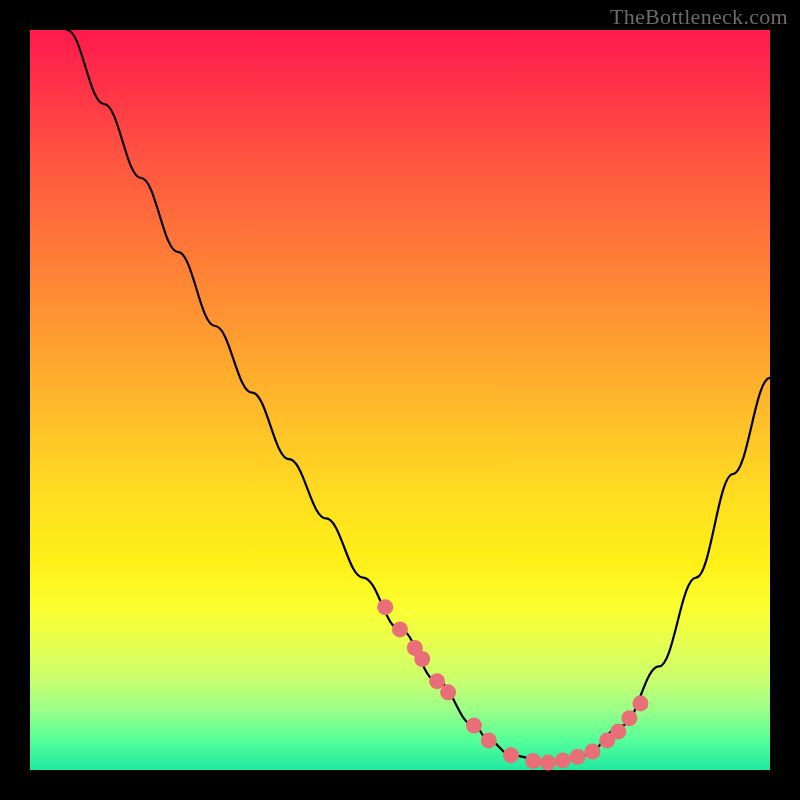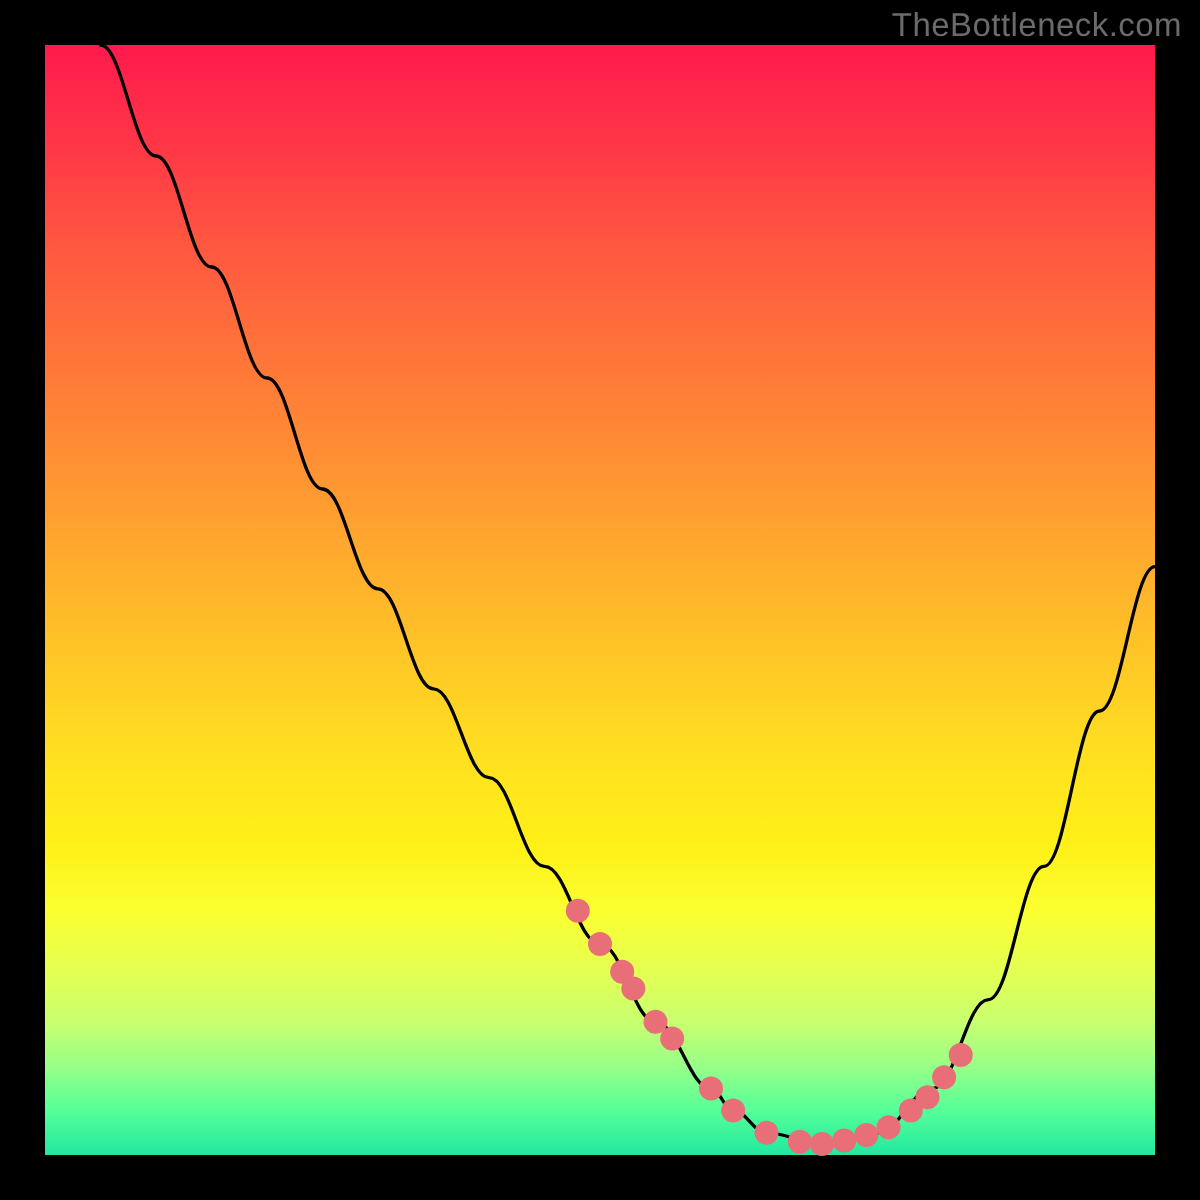--- a/index.html
+++ b/index.html
@@ -35,20 +35,21 @@
     );
   }
   .watermark {
     position: absolute;
     top: 4px;
     right: 12px;
     color: #6b6b6b;
     font-size: 22px;
     letter-spacing: 0.3px;
     user-select: none;
+    font-family: Liberation Serif, serif;
   }
   svg.curve {
     position: absolute;
     left: 30px;
     top: 30px;
     width: 740px;
     height: 740px;
     overflow: visible;
   }
 </style>

